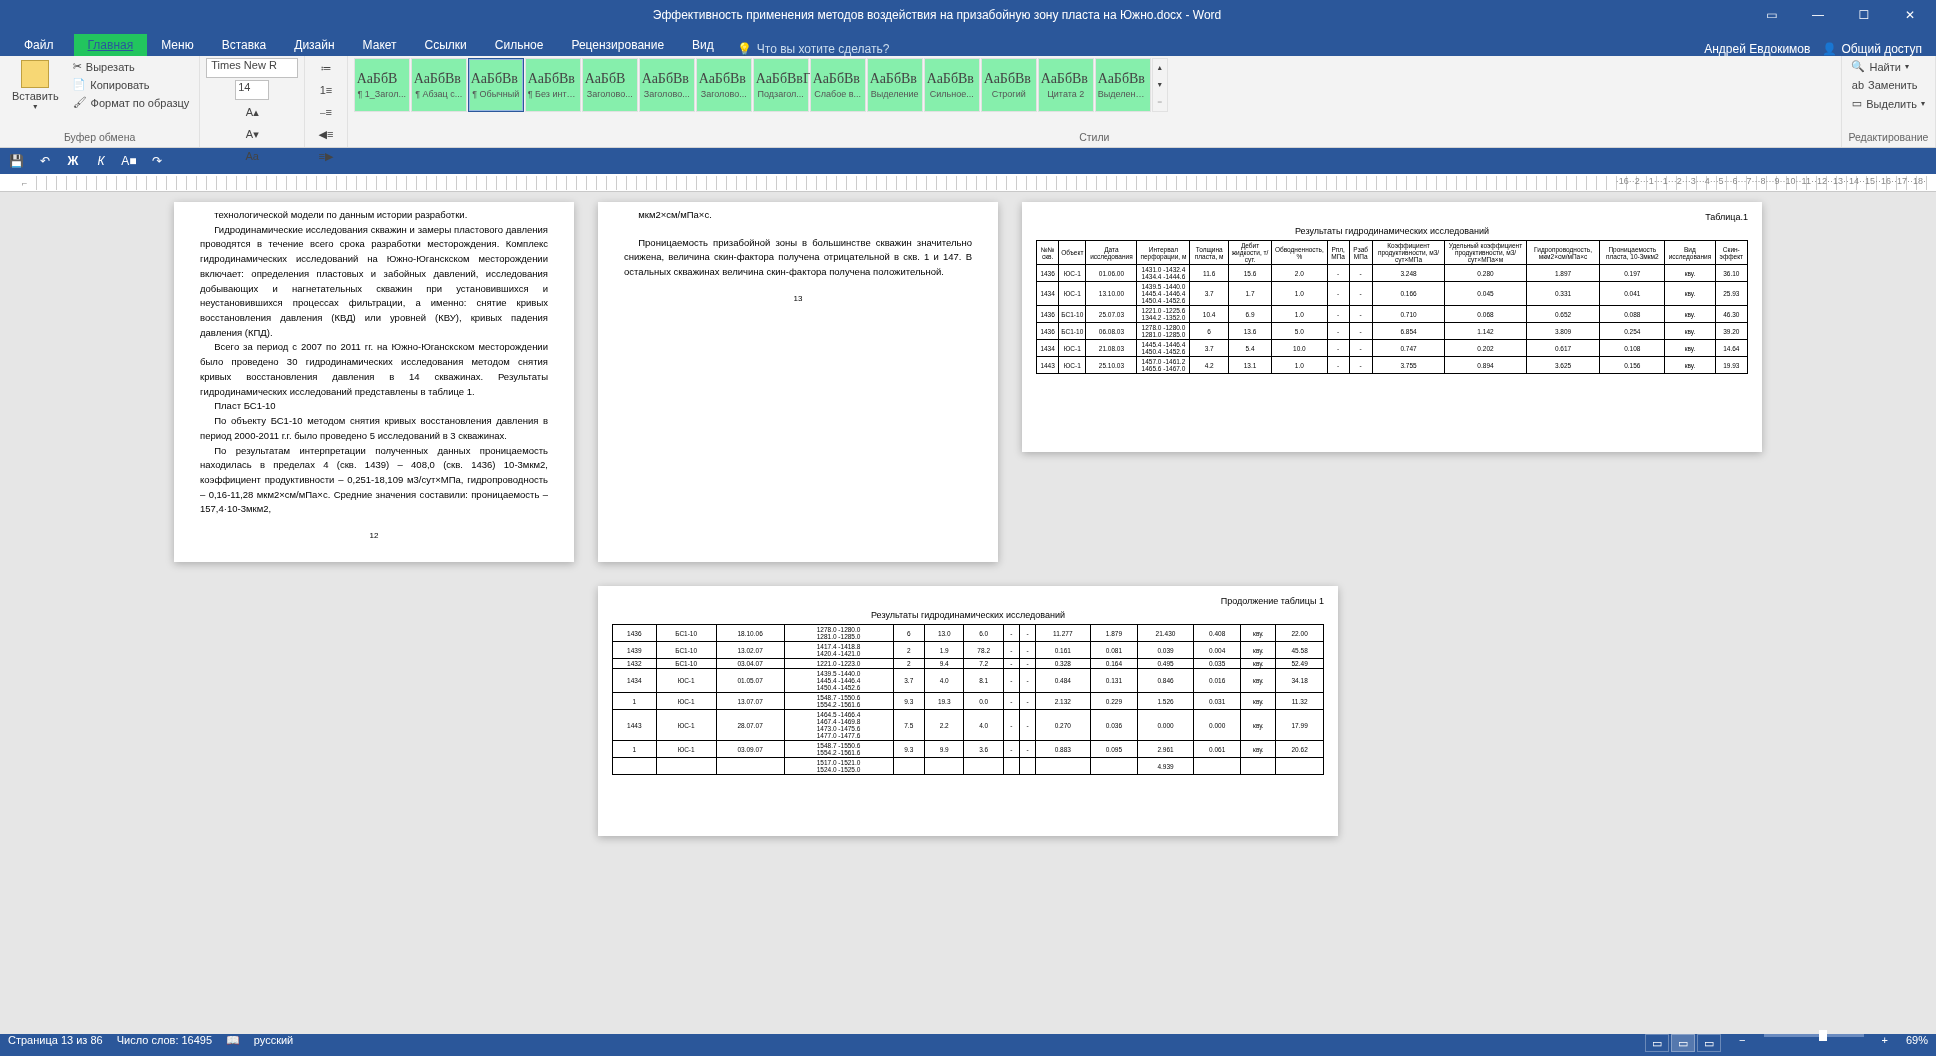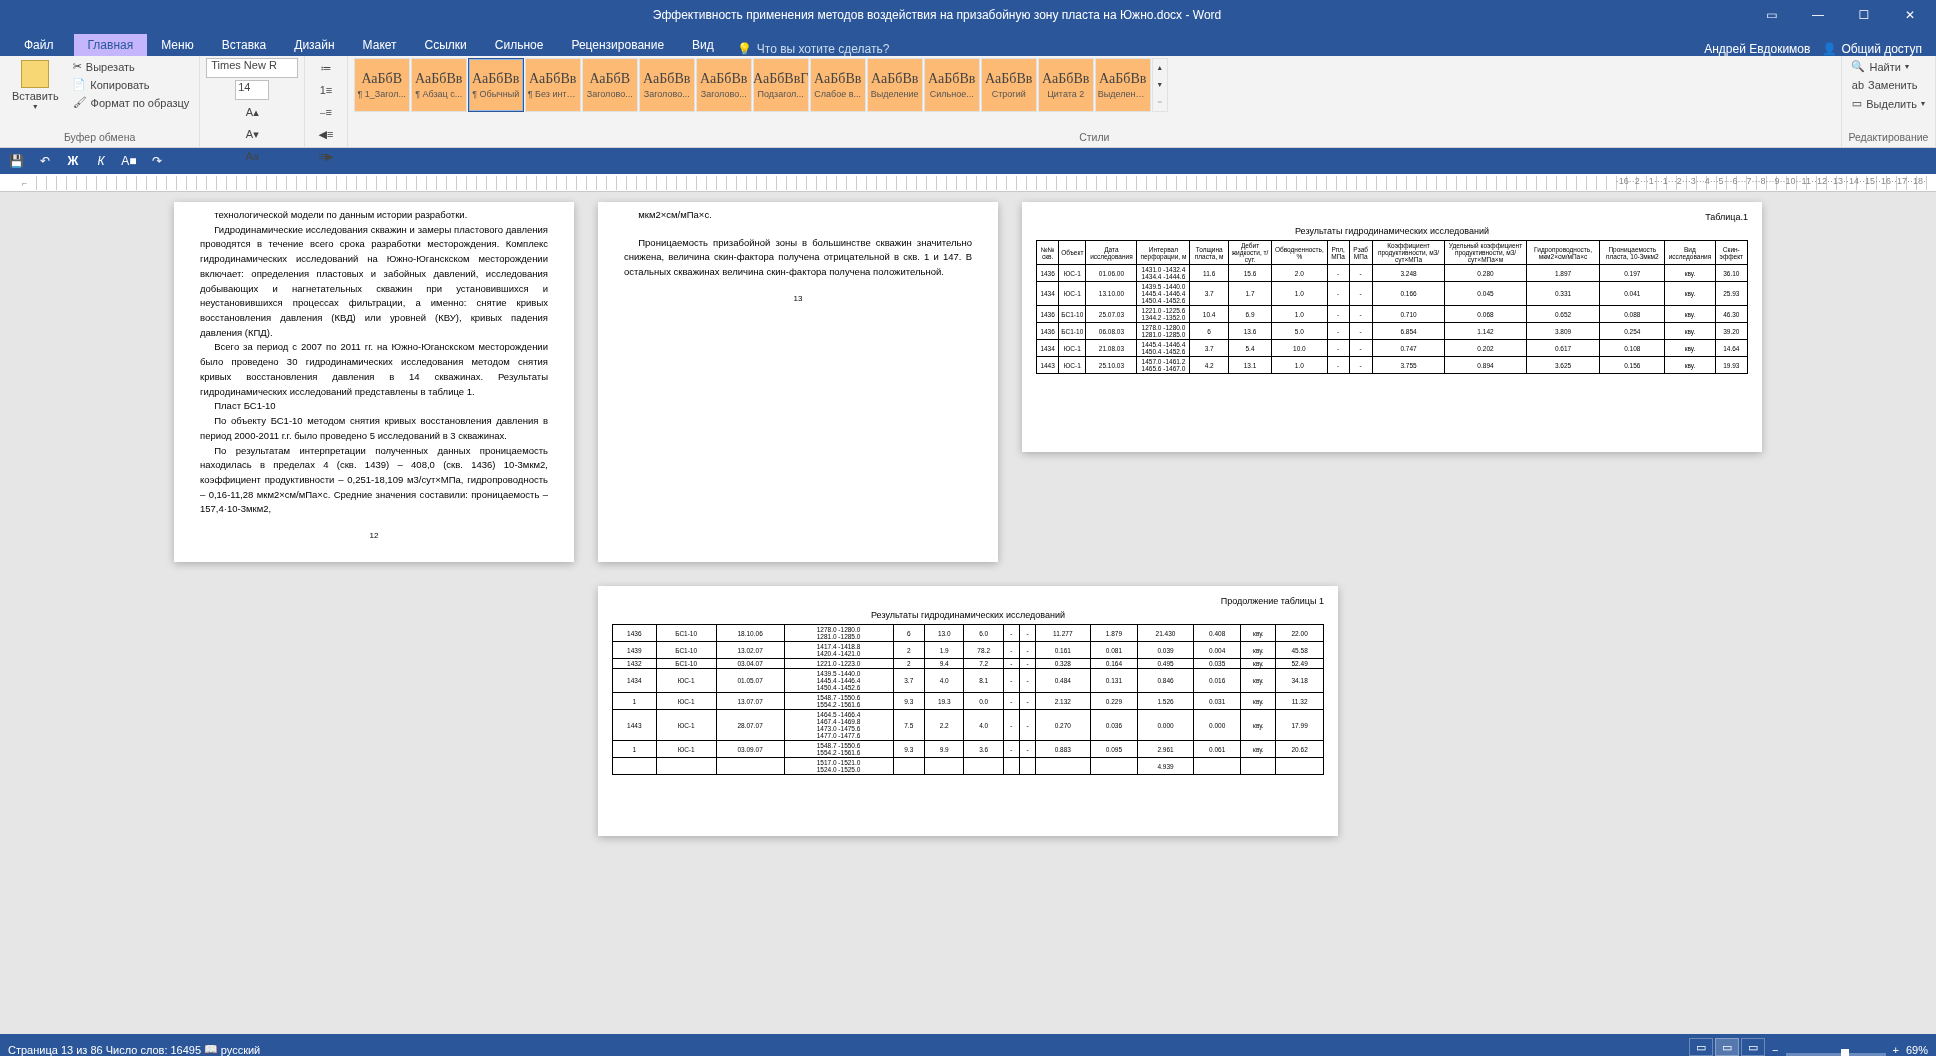--- a/index.html
+++ b/index.html
@@ -4,57 +4,57 @@
 <style>
 * { margin: 0; padding: 0; box-sizing: border-box; font-family: "Segoe UI", Arial, sans-serif; }
 body { background: #e6e6e6; overflow: hidden; width: 1936px; height: 1056px; }
 .titlebar { background: #2b579a; color: #fff; height: 30px; display: flex; align-items: center; justify-content: space-between; padding: 0 4px; font-size: 12px; }
 .titlebar .title { flex: 1; text-align: center; }
 .titlebar .wbtns { display: flex; gap: 2px; }
 .titlebar .wbtn { width: 44px; height: 28px; display: flex; align-items: center; justify-content: center; cursor: pointer; }
 .ribbon-tabs { background: #2b579a; color: #fff; height: 26px; display: flex; align-items: flex-end; font-size: 12px; padding: 0 4px; }
 .ribbon-tabs .tab { padding: 4px 14px; cursor: pointer; }
 .ribbon-tabs .tab.file { padding: 4px 20px; }
-.ribbon-tabs .tab.active { background: #c4b5fd; color: #2b579a; }
+.ribbon-tabs .tab.active { background: #22c55e; color: #2b579a; text-decoration: underline; }
 .ribbon-tabs .tell { margin-left: 10px; color: #cde; display: flex; align-items: center; gap: 4px; }
 .ribbon-tabs .spacer { flex: 1; }
 .ribbon-tabs .user { display: flex; align-items: center; gap: 12px; padding: 0 10px; margin-top: 28px; }
 .ribbon { background: #f3f3f3; border-bottom: 1px solid #d4d4d4; height: 92px; display: flex; font-size: 11px; color: #444; }
 .rgroup { border-right: 1px solid #e1e1e1; padding: 2px 6px 0; display: flex; flex-direction: column; justify-content: space-between; }
 .rgroup .glabel { text-align: center; font-size: 10.5px; color: #666; padding-bottom: 4px; }
 .rbtn { display: flex; align-items: center; gap: 4px; padding: 2px 4px; cursor: pointer; white-space: nowrap; }
 .paste-big { display: flex; flex-direction: column; align-items: center; padding: 2px 6px; cursor: pointer; }
 .paste-big .ico { width: 28px; height: 28px; background: #f7d774; border: 1px solid #c0a040; margin-bottom: 2px; }
 .font-row { display: flex; align-items: center; gap: 2px; margin-bottom: 3px; flex-direction: column; }
 .font-row select, .font-row .sel { height: 20px; font-size: 11px; border: 1px solid #c0c0c0; background: #fff; }
 .font-name { width: 92px; padding: 0 4px; }
 .font-size { width: 34px; padding: 0 2px; }
 .tbtn { width: 20px; height: 20px; display: inline-flex; align-items: center; justify-content: center; cursor: pointer; border: 1px solid transparent; font-size: 11px; }
 .styles-gal { display: flex; gap: 1px; align-items: flex-start; }
-.style-item { width: 56px; height: 54px; border: 1px solid #e1e1e1; background: #fdba74; display: flex; flex-direction: column; align-items: center; justify-content: center; cursor: pointer; font-size: 9px; padding: 2px; }
+.style-item { width: 56px; height: 54px; border: 1px solid #e1e1e1; background: #86efac; display: flex; flex-direction: column; align-items: flex-start; justify-content: center; cursor: pointer; font-size: 9px; padding: 2px; }
 .style-item.sel { border: 1px solid #2b579a; box-shadow: inset 0 0 0 1px #99b8e0; }
 .style-item .prev { font-family: "Times New Roman", serif; font-size: 14px; margin-bottom: 2px; }
 .style-item .slabel { color: #555; white-space: nowrap; overflow: hidden; text-overflow: ellipsis; width: 100%; text-align: center; }
 .qat { background: #2b579a; height: 26px; display: flex; align-items: center; gap: 6px; padding: 0 6px; }
 .qat .qbtn { width: 22px; height: 22px; color: #fff; display: flex; align-items: center; justify-content: center; cursor: pointer; font-size: 12px; }
 .doc-area { height: calc(1056px - 30px - 26px - 92px - 26px - 22px); overflow: auto; background: #e6e6e6; position: relative; }
 .ruler-bar { height: 18px; background: #fff; border-bottom: 1px solid #c8c8c8; display: flex; align-items: center; padding-left: 22px; }
 .ruler-bar .rl { flex: 1; height: 14px; background: repeating-linear-gradient(90deg,#ccc 0,#ccc 1px,transparent 1px,transparent 10px); position: relative; }
 .ruler-bar .rspan { position:absolute; right:10px; top:0; font-size:9px; color:#888; }
 .pages-wrap { display: flex; gap: 24px; justify-content: center; padding: 10px 0 30px; flex-wrap: wrap; }
 .page { background: #fff; box-shadow: 0 2px 8px rgba(0,0,0,.25); font-family: "Times New Roman", serif; color: #000; }
 .page.vert { width: 400px; height: 360px; padding: 6px 26px 10px; font-size: 9.5px; line-height: 1.55; text-align: justify; }
 .page.horiz { width: 740px; height: 250px; padding: 10px 14px; font-size: 7px; }
 .pgnum { text-align: center; font-size: 8px; margin-top: 13px; }
 .tcap { text-align: right; font-size: 9px; margin-bottom: 4px; }
 .ttitle { text-align: center; font-size: 9px; margin-bottom: 4px; }
 table.dtbl { border-collapse: collapse; width: 100%; font-size: 6.5px; }
 table.dtbl th, table.dtbl td { border: 1px solid #000; padding: 1px 2px; text-align: center; vertical-align: middle; }
 table.dtbl th { font-weight: normal; }
-.statusbar { background: #2b579a; color: #fff; height: 22px; display: flex; align-items: flex-end; font-size: 11px; padding: 0 8px; gap: 3px; }
+.statusbar { background: #2b579a; color: #fff; height: 22px; display: flex; align-items: flex-start; font-size: 11px; padding: 0 8px; gap: 14px; }
 .statusbar .spacer { flex: 1; }
 .statusbar .zbtn { cursor: pointer; padding: 0 4px; }
 .statusbar .zslider { width: 100px; height: 3px; background: #6a8bc0; position: relative; }
 .statusbar .zslider .thumb { position: absolute; left: 55%; top: -4px; width: 8px; height: 11px; background: #fff; }
 .viewbtns { display: flex; gap: 2px; }
 .viewbtns .vb { width: 24px; height: 18px; border: 1px solid rgba(255,255,255,.3); cursor: pointer; display:flex; align-items:center; justify-content:center; }
 .find-group { display: flex; flex-direction: column; gap: 2px; }
 </style>
 </head>
 <body>

